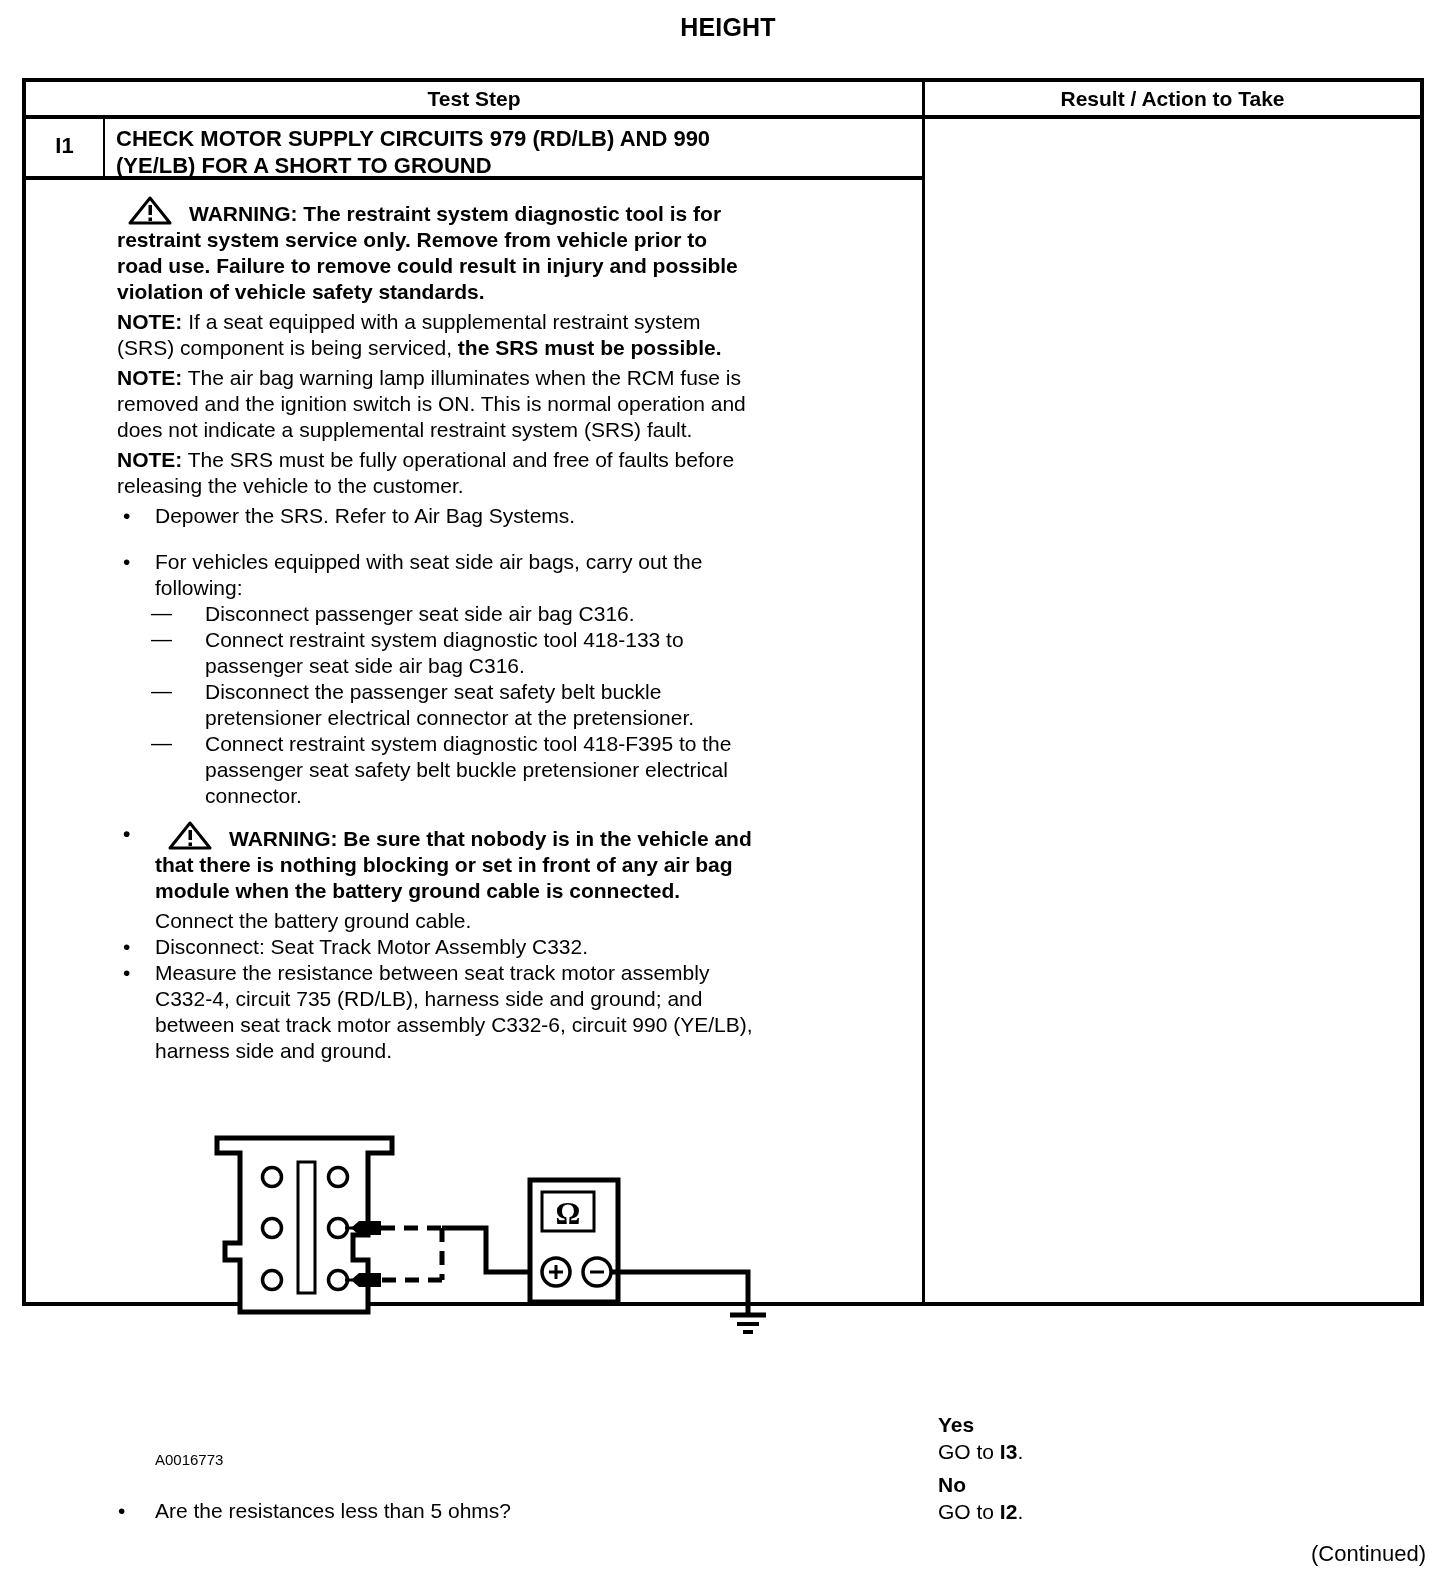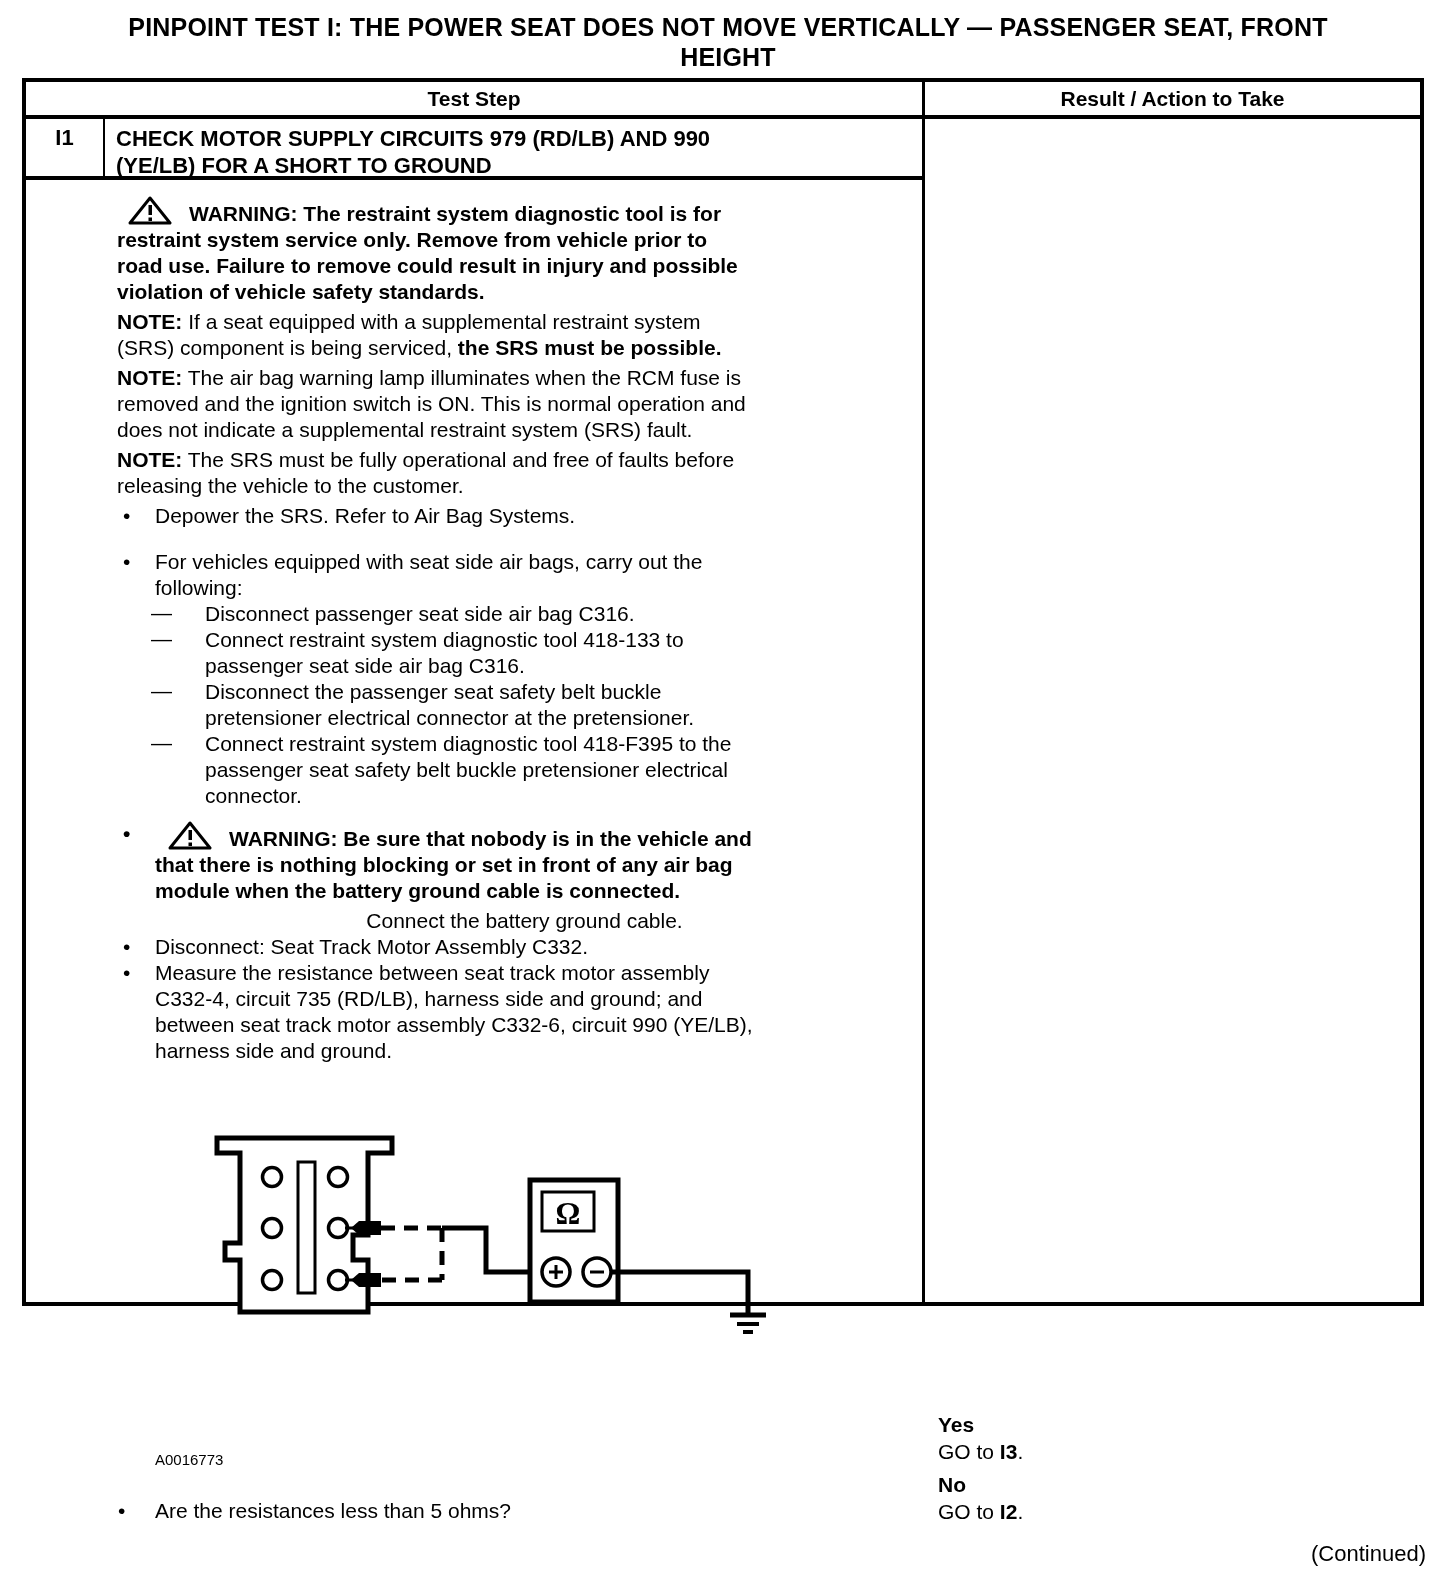--- a/index.html
+++ b/index.html
@@ -26,21 +26,21 @@
   .h-right {
     flex:1; display:flex; align-items:center; justify-content:center;
     font-weight:bold; font-size:21px;
   }
   .body-row { display:flex; height:calc(100% - 37px); }
   .left-col { width:899px; border-right:3px solid #000; display:flex; flex-direction:column; }
   .right-col { flex:1; position:relative; }
   .title-row { display:flex; border-bottom:4px solid #000; height:61px; }
   .id-cell {
     width:79px; border-right:2px solid #000; text-align:center;
-    font-weight:bold; font-size:22px; padding-top:6px;
+    font-weight:bold; font-size:22px; padding-top:14px;
   }
   .title-cell {
     flex:1; padding:6px 20px 18px 11px; font-weight:bold; font-size:22px;
     line-height:27px; white-space:pre-line;
   }
   .step-content {
     flex:1; position:relative;
     padding:16px 28px 0 91px;
     font-size:21px; line-height:26px;
   }
@@ -66,21 +66,20 @@
   .question::before { content:"•"; position:absolute; left:0; top:0; font-weight:normal; }
   .result-block { position:absolute; left:13px; top:1292px; font-size:21px; line-height:27px; }
   .result-item + .result-item { margin-top:6px; }
   .result-answer { font-weight:bold; }
   .continued { position:absolute; top:1541px; right:30px; font-size:22px; }
 </style>
 <style>[data-name="connect-battery-ground-line"]::before{content:"" !important;}</style></head>
 <body data-name="service-manual-page">
 
 <div class="heading" data-name="page-title">
-  <div data-name="page-title-line1">PINPOINT TEST  I: THE POWER SEAT DOES NOT MOVE VERTICALLY — PASSENGER SEAT, FRONT</div>
   <div data-name="page-title-line2">HEIGHT</div>
 </div>
 
 <div class="doc-table" data-name="pinpoint-test-table">
 
   <div class="header-row" data-name="table-header-row">
     <div class="h-left" data-name="column-header-test-step">Test Step</div>
     <div class="h-right" data-name="column-header-result">Result / Action to Take</div>
   </div>
 
@@ -152,21 +151,21 @@
         <div class="bullet warn-bullet warn-text" data-name="warning-paragraph-2">
           <svg class="warning-icon-svg wi-second" data-name="warning-triangle-icon" width="44" height="30" viewBox="0 0 44 30">
             <path d="M22 2 L42 27 L2 27 Z" fill="none" stroke="#000" stroke-width="3" stroke-linejoin="round"></path>
             <rect x="20.5" y="9" width="3.5" height="10" fill="#000"></rect>
             <rect x="20.5" y="21.5" width="3.5" height="3.5" fill="#000"></rect>
           </svg><span class="pre" data-name="warning-2-text">WARNING: Be sure that nobody is in the vehicle and
 that there is nothing blocking or set in front of any air bag
 module when the battery ground cable is connected.</span>
         </div>
 
-        <div class="bullet" style="padding-left: 38px; position: relative; text-align: center;" data-name="connect-battery-ground-line">
+        <div class="bullet" style="padding-left: 38px; position: relative;" data-name="connect-battery-ground-line">
           <style></style>
           <span class="pre no-marker" data-name="connect-battery-text">Connect the battery ground cable.</span>
         </div>
 
         <div class="bullet" data-name="list-item-disconnect-c332">
           <span class="pre" data-name="list-item-text">Disconnect: Seat Track Motor Assembly C332.</span>
         </div>
 
         <div class="bullet" data-name="list-item-measure-resistance">
           <span class="pre" data-name="list-item-text">Measure the resistance between seat track motor assembly

